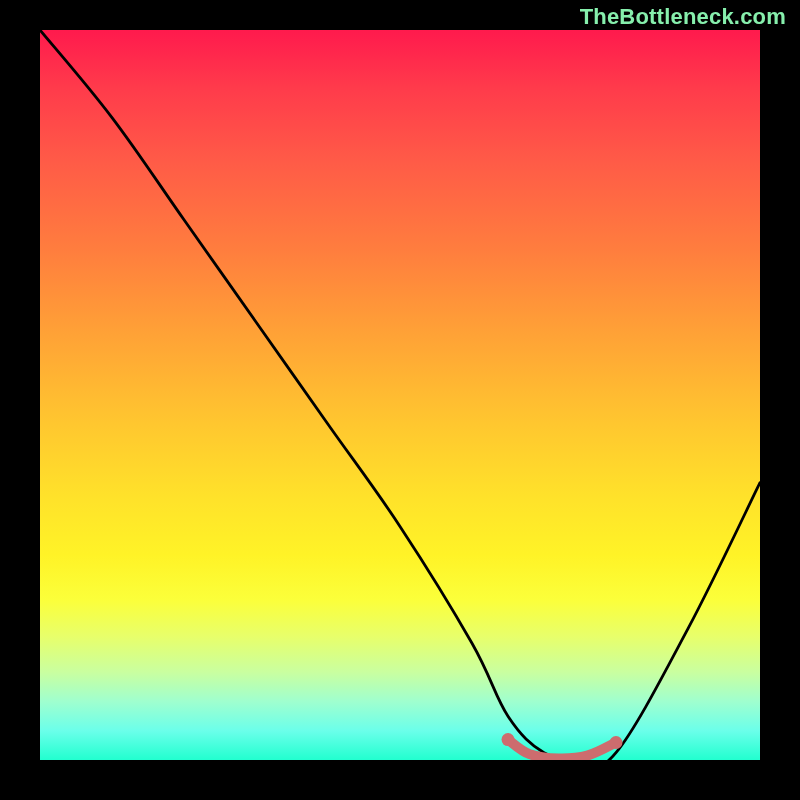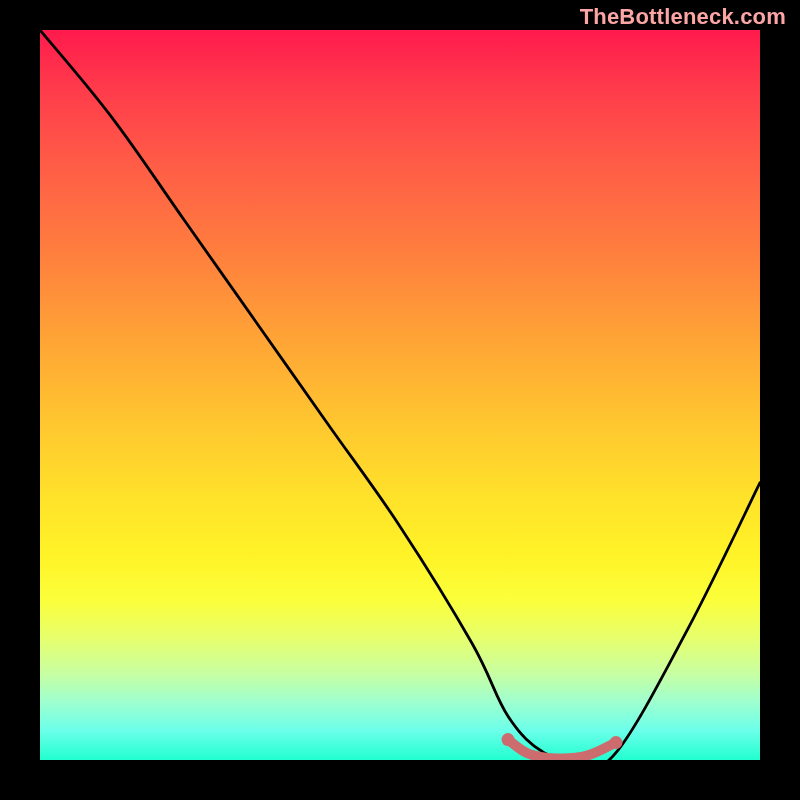--- a/index.html
+++ b/index.html
@@ -14,21 +14,21 @@
   .frame {
     position: relative;
     width: 800px;
     height: 800px;
     background: #000;
   }
   .watermark {
     position: absolute;
     top: 4px;
     right: 14px;
-    color: #fca5a5;
+    color: #86efac;
     font-size: 22px;
     font-weight: 600;
     letter-spacing: 0.2px;
     z-index: 50;
     margin-left: 35px;
   }
   .plot-area {
     position: absolute;
     left: 40px;
     top: 30px;

